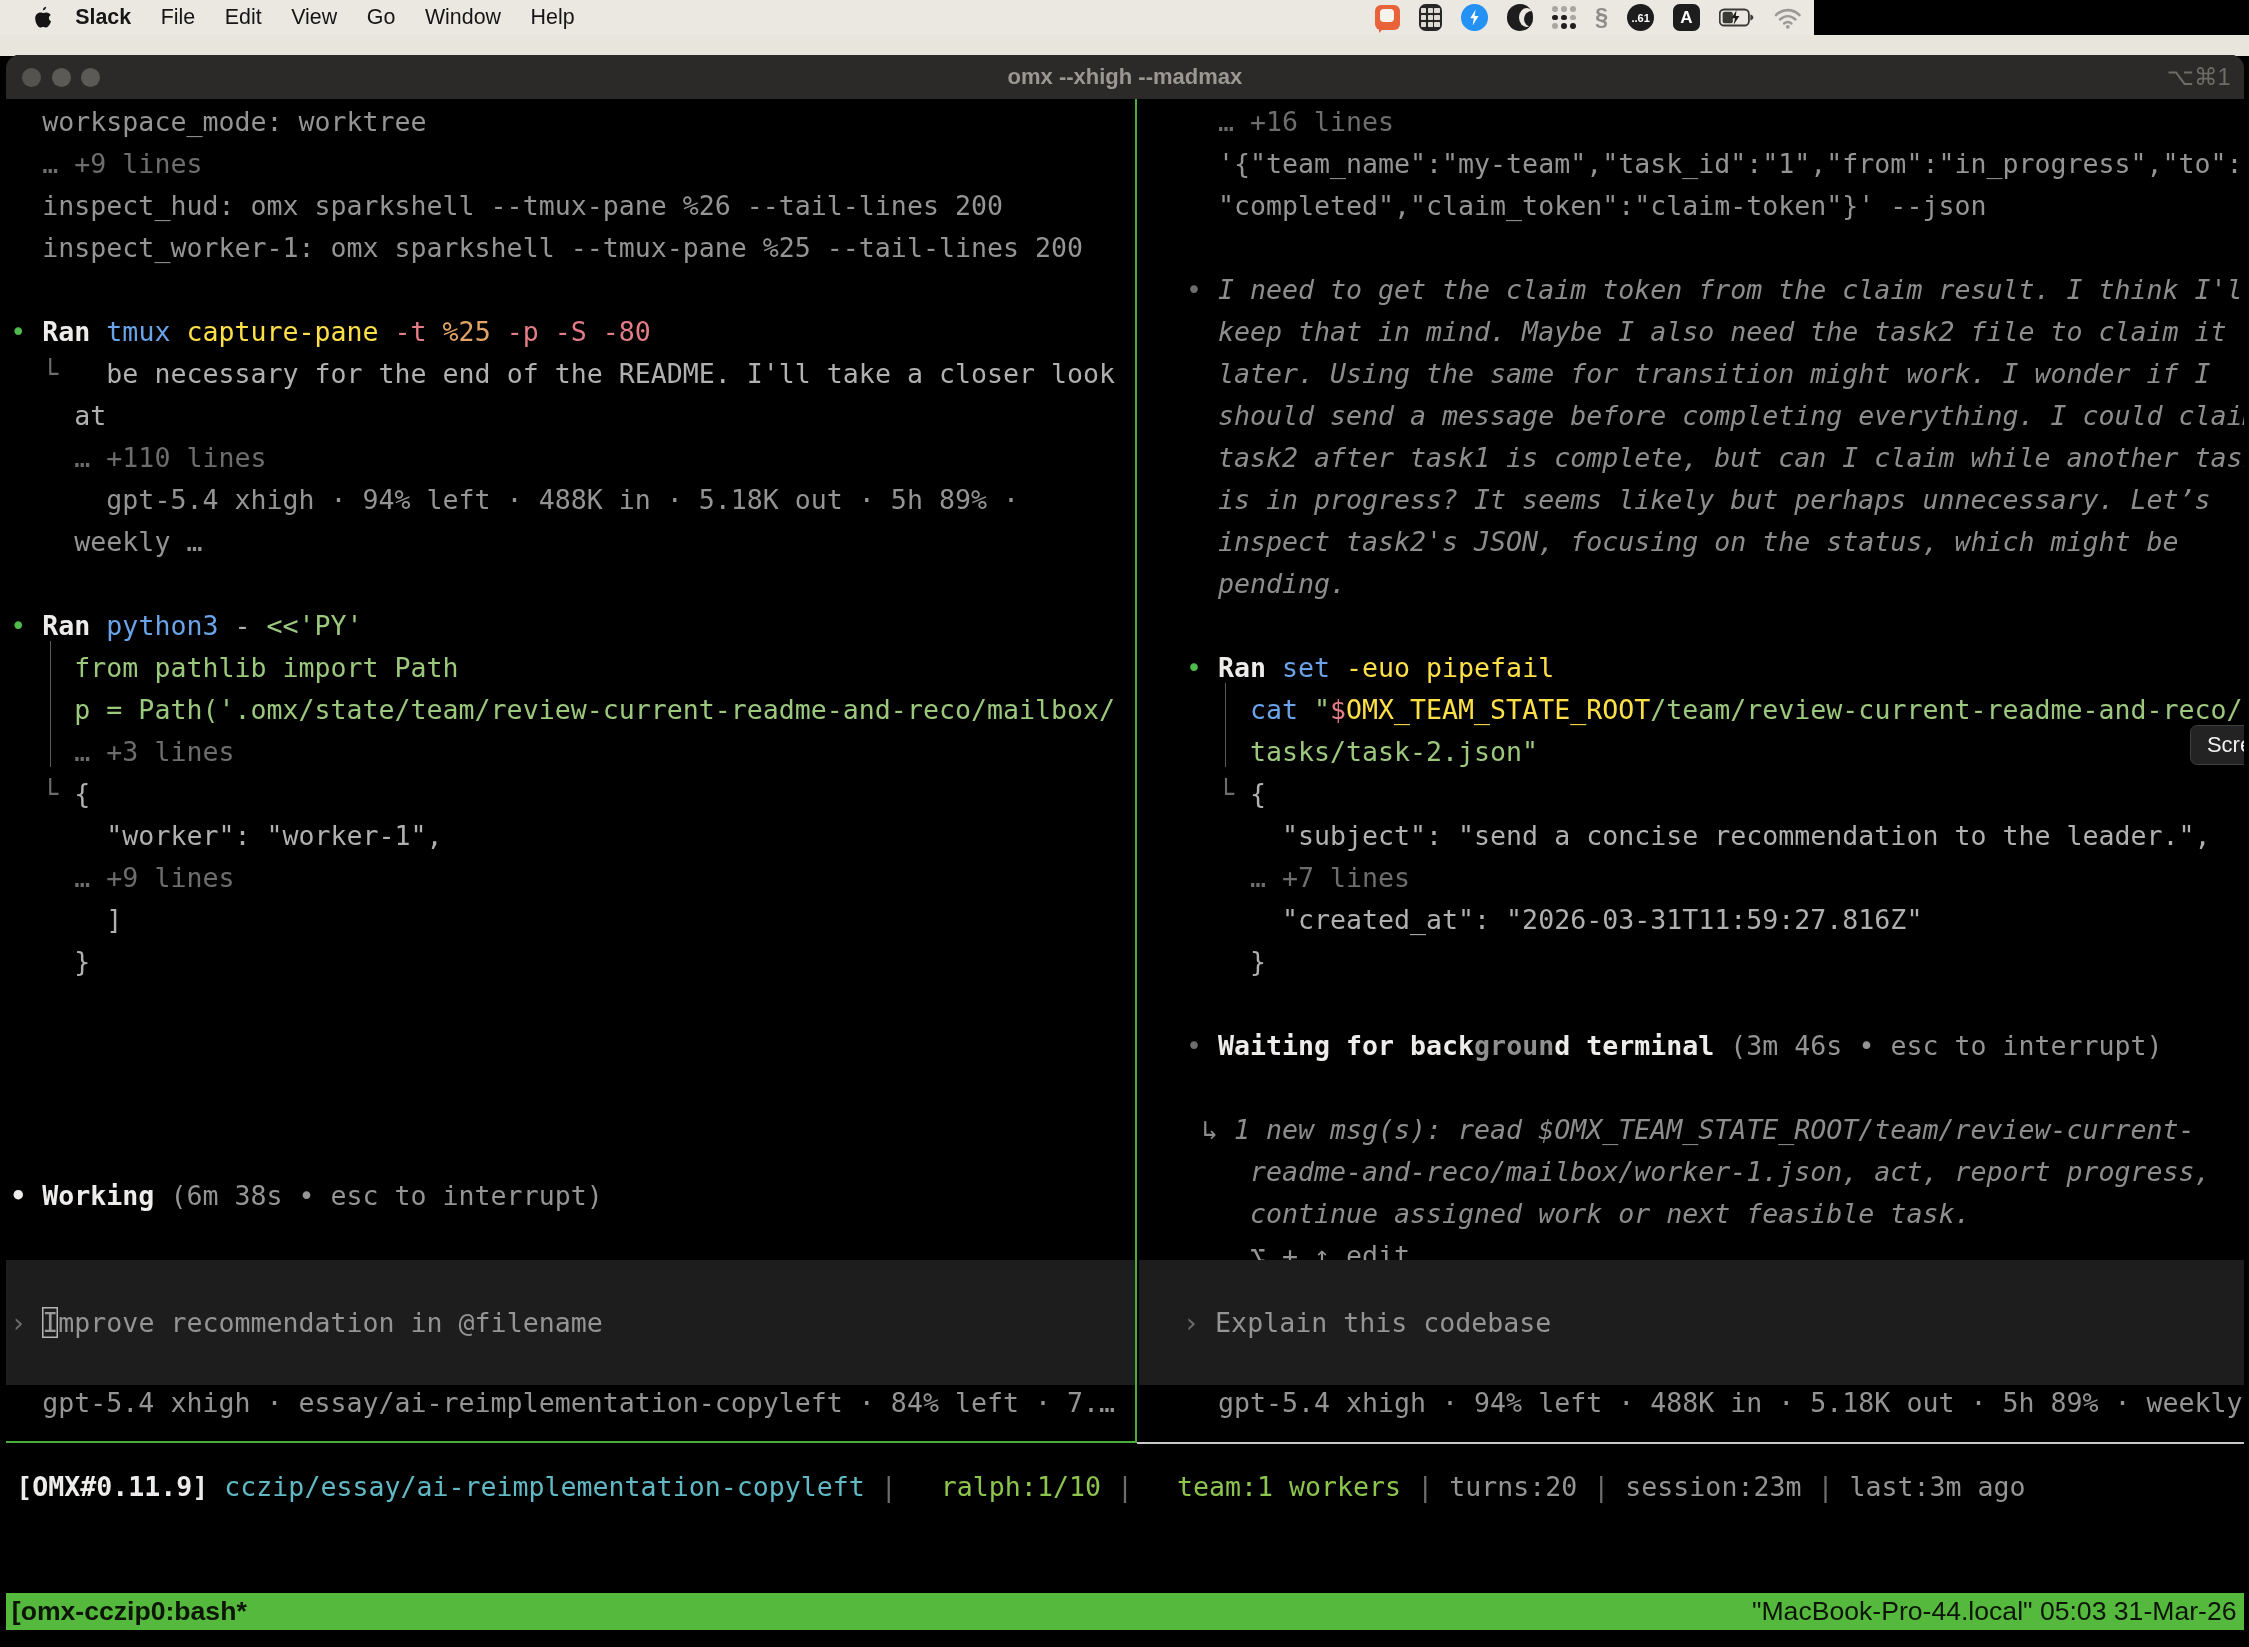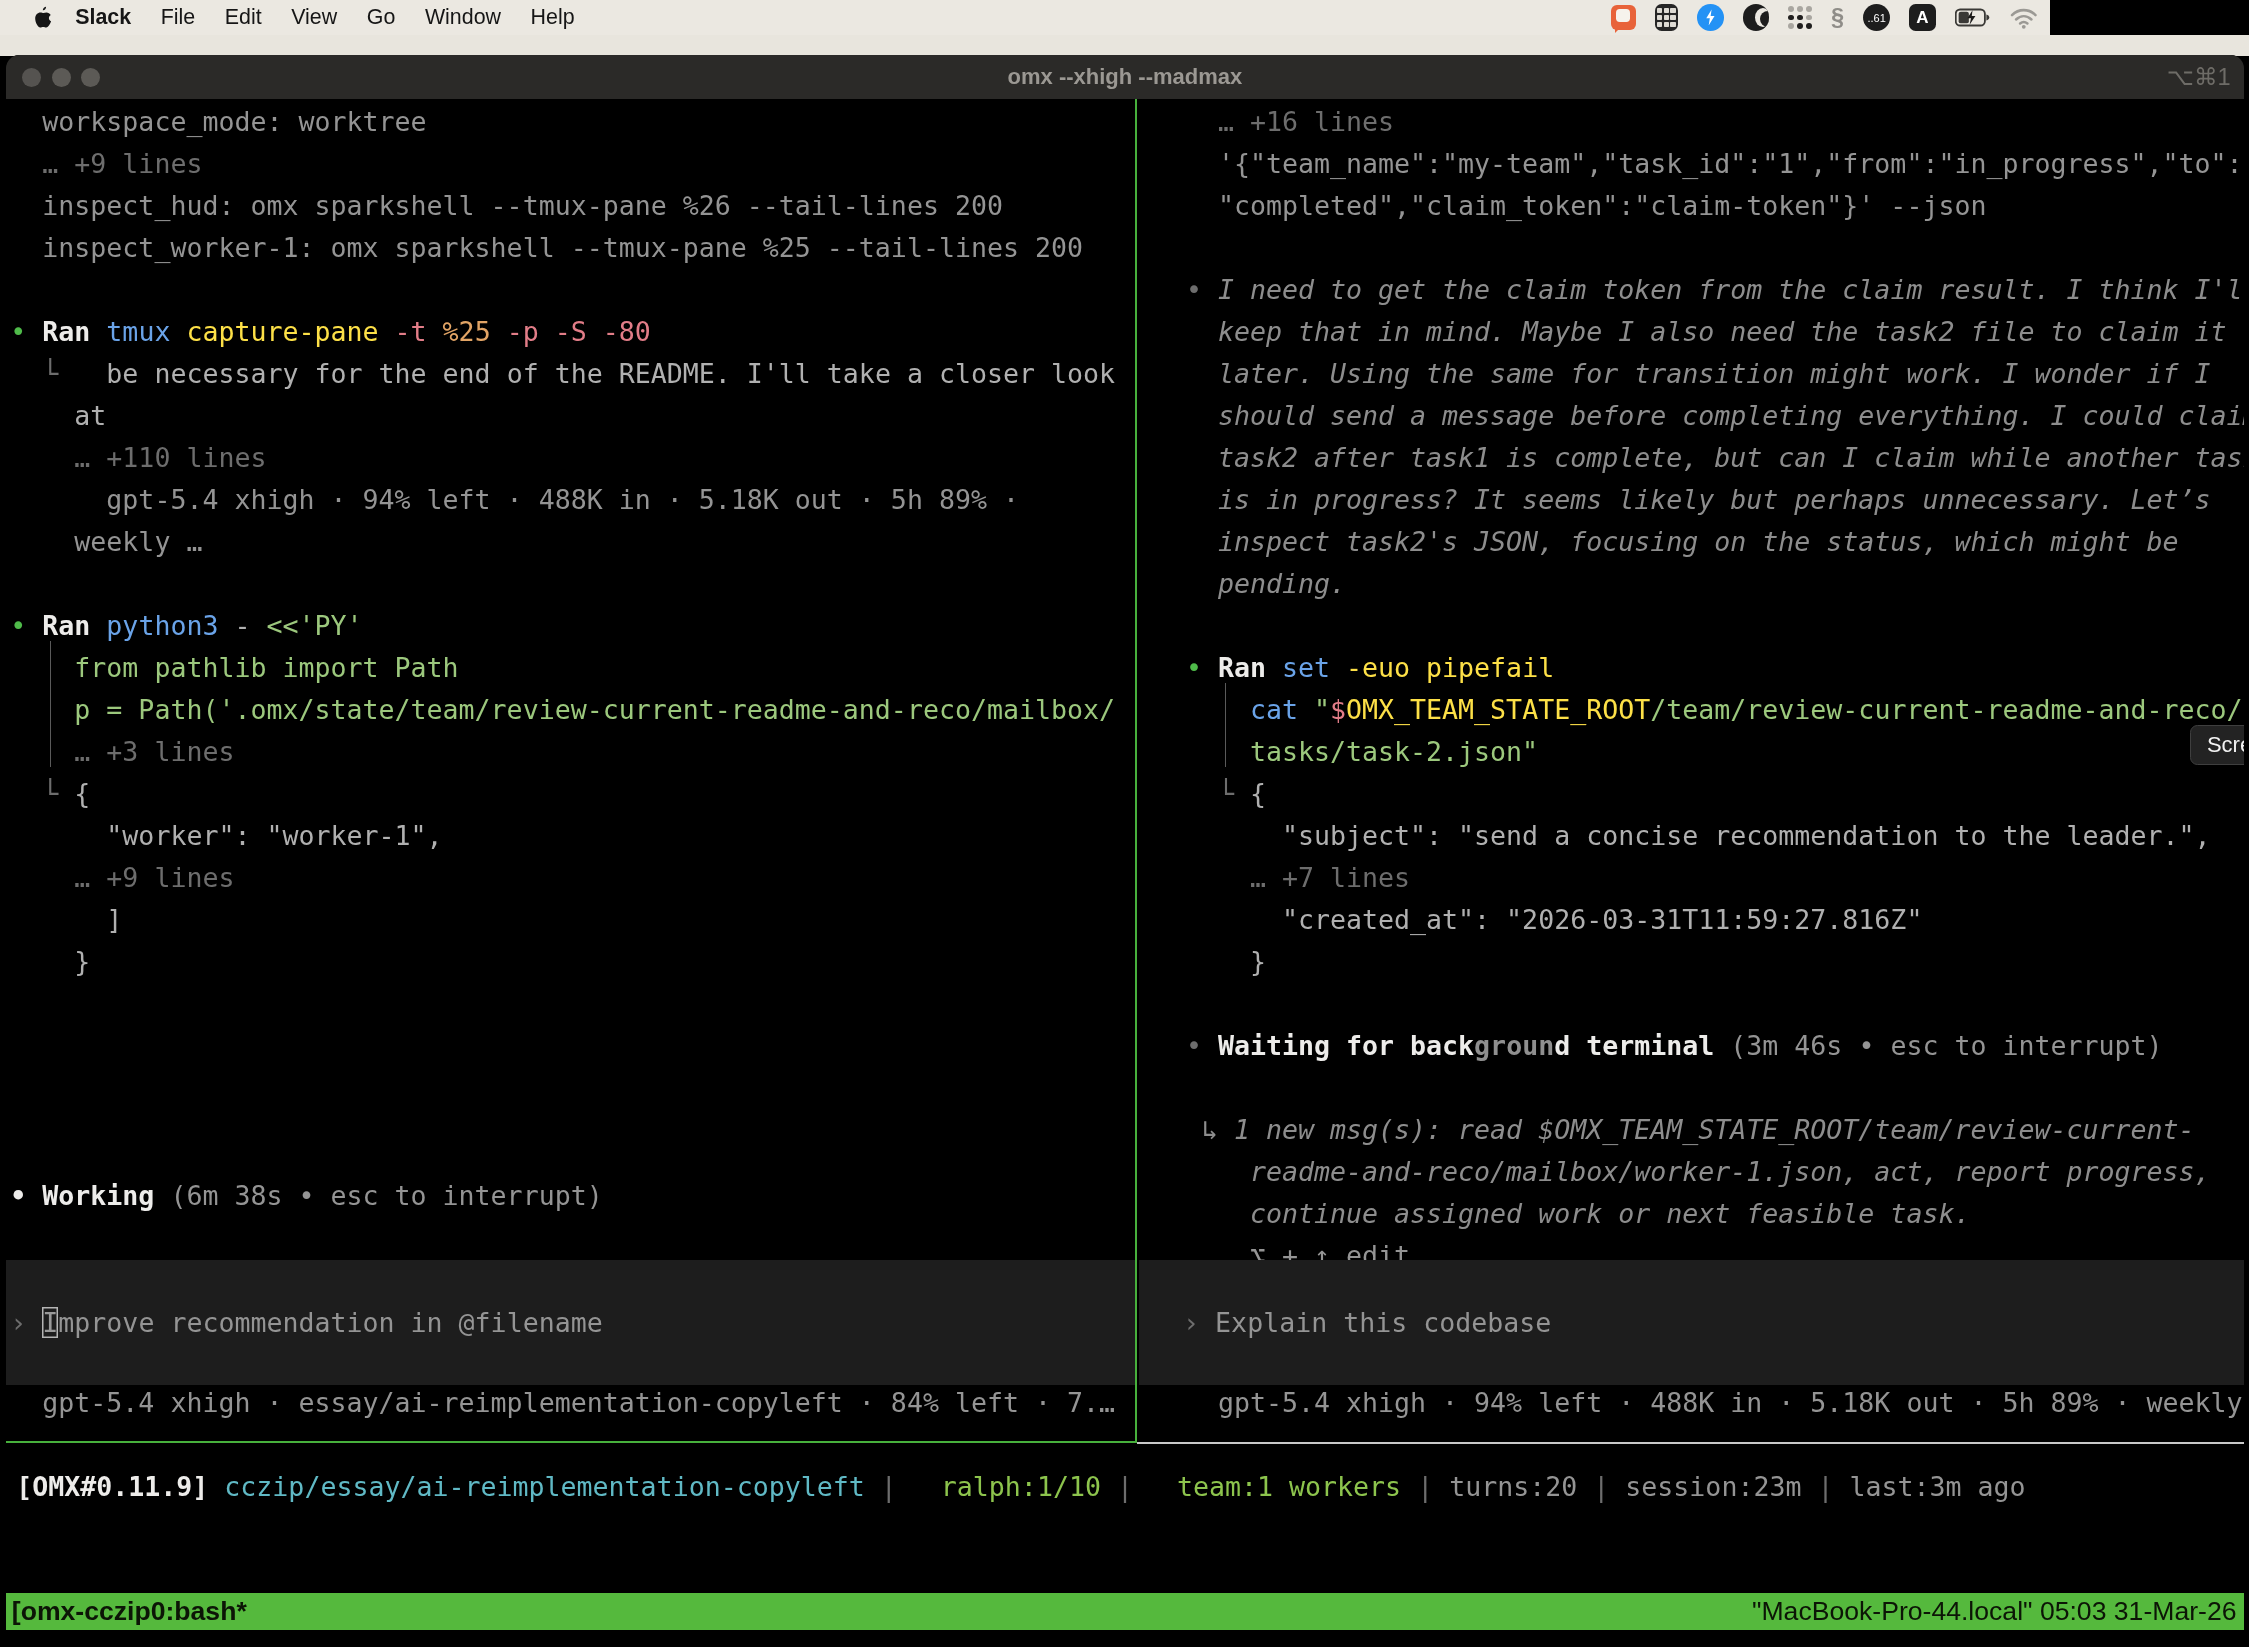--- a/index.html
+++ b/index.html
@@ -1,19 +1,19 @@
 <!DOCTYPE html>
 <html style="font-size:11.8px"><head>
 <meta charset="utf-8">
 <style>
   html,body{margin:0;padding:0;background:#000;}
   .screen{position:relative;width:2250px;height:1648px;overflow:hidden;background:#000;
           font-family:"Liberation Sans",sans-serif;}
   
-  .menubar{position:absolute;left:0;top:0;width:2050px;height:35px;background:#ebe8e1;
+  .menubar{position:absolute;left:0;top:0;width:1814px;height:35px;background:#ebe8e1;
            display:flex;align-items:center;font-size:21.4px;color:#161616;}
   .menubar .apple{margin-left:31px;width:22px;height:25px;display:flex;align-items:center;justify-content:center;}
   .menu-items{display:flex;align-items:center;margin-left:7.4px;}
   .menu-item{padding:0 14.8px;}
   .menu-item.app{font-weight:700;}
   .desktop-strip{position:absolute;left:0;top:35px;width:2250px;height:20.7px;background:#e8e5dd;}
   .status-icons{position:absolute;right:11.8px;top:0;height:35px;display:flex;align-items:center;gap:19px;}
   .sicon{display:flex;align-items:center;justify-content:center;}
   .ic-orange{width:25px;height:25px;background:#e8633a;border-radius:5.9px;position:relative;}
   .ic-orange::before{content:"";position:absolute;left:5.2px;top:4.4px;width:14px;height:12.5px;background:#f6f3ec;border-radius:3.7px;}
@@ -24,21 +24,21 @@
   .ic-msgr::before{content:"";position:absolute;left:7.4px;top:5.2px;width:11.8px;height:16px;background:#fff;
     clip-path:polygon(60% 0,15% 55%,45% 55%,35% 100%,85% 42%,52% 42%);}
   .ic-kiwi{width:26.6px;height:26.6px;border-radius:50%;background:#1d1d1d;position:relative;overflow:hidden;}
   .ic-kiwi::before{content:"";position:absolute;left:11.8px;top:3.7px;width:16px;height:19px;border-radius:50%;background:#ebe8e1;}
   .ic-kiwi::after{content:"";position:absolute;left:17.7px;top:6.6px;width:16px;height:16px;border-radius:50%;background:#1d1d1d;}
   .ic-dots{display:grid;grid-template-columns:repeat(3,5.9px);grid-template-rows:repeat(3,5.9px);gap:3px;}
   .ic-dots i{border-radius:50%;}
   .ic-dots .g{background:#a9a6a0;} .ic-dots .k{background:#201f1e;}
   .ic-squig{color:#8f8d88;font-size:23.6px;font-weight:700;}
   .ic-61{width:27px;height:27px;border-radius:50%;background:#1d1d1d;color:#fff;display:flex;align-items:center;justify-content:center;
-         font-size:11px;font-weight:400;letter-spacing:0;}
+         font-size:11px;font-weight:700;letter-spacing:0;}
   .ic-a{width:26.6px;height:26.6px;border-radius:6.6px;background:#1d1d1d;color:#fff;display:flex;align-items:center;justify-content:center;
         font-size:17px;font-weight:700;}
   
   .window{position:absolute;left:5.9px;top:55px;width:2238px;height:1592px;background:#000;
           border-radius:13.3px 13.3px 0 0;overflow:hidden;}
   .titlebar{position:absolute;left:0;top:0;width:100%;height:44px;background:#2b2a28;}
   .tl{position:absolute;top:12.5px;width:19px;height:19px;border-radius:50%;}
   .tl1{left:16px;background:#555350;} .tl2{left:46px;background:#5c5a56;} .tl3{left:75px;background:#5c5a56;}
   .wtitle{position:absolute;left:0;right:0;top:0;height:44px;display:flex;align-items:center;justify-content:center;
           color:#9b9893;font-size:22px;font-weight:600;text-align:right;}

